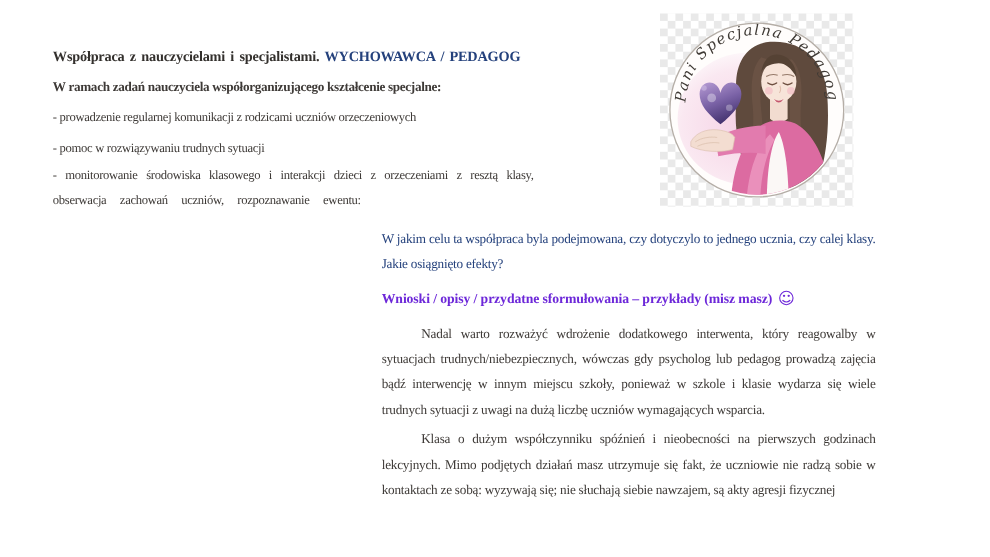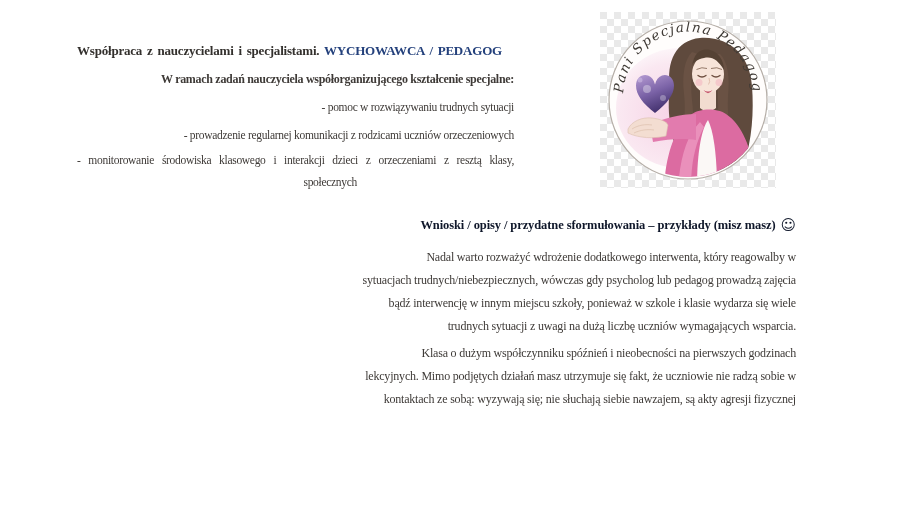--- a/index.html
+++ b/index.html
@@ -1,40 +1,40 @@
 <!DOCTYPE html>
 <html><head>
 <meta charset="utf-8">
 <style>
   html,body{margin:0;padding:0;background:#ffffff;}
   .page{position:relative;width:900px;height:506px;background:#ffffff;overflow:hidden;
         font-family:"Liberation Serif", serif;}
 
   
-  .col-left{position:absolute;left:77px;top:40px;width:437px;
+  .col-left{position:absolute;left:48px;top:40px;width:437px;
             font-size:11.5px;letter-spacing:-0.3px;line-height:22px;color:#3e3a37;}
   .jlast{text-align:justify;text-align-last:justify;}
   .title-line{width:425px;font-size:13px;letter-spacing:-0.2px;font-weight:bold;}
   .ink{color:#33302d;}
   .blue{color:#24417c;}
   .subtitle{margin:6px 0 0 0;font-weight:bold;font-size:12px;letter-spacing:-0.3px;}
   .bullet{margin:6px 0 0 0;}
   .monitor-l1{margin:3px 0 0 0;width:437px;}
   .monitor-l2{margin:0;width:280px;}
   .monitor-l3{margin:0;width:280px;}
   .bullet-last{margin:-3px 0 0 0;}
-  p{margin:0;text-align:right;}
+  p{margin:0;}
 
   
   .col-right{position:absolute;left:347px;top:206px;width:449px;background:#ffffff;
              font-size:12px;letter-spacing:-0.2px;line-height:23px;color:#3e3a37;
              text-align:justify;}
   .question{color:#24417c;}
-  .heading{margin-top:8px;font-size:12.5px;font-weight:bold;color:#0f172a;
-           letter-spacing:-0.1px;text-align:right;}
+  .heading{margin-top:8px;font-size:12.5px;font-weight:bold;color:#6d28d9;
+           letter-spacing:-0.1px;text-align:left;}
   .emoji{font-family:"DejaVu Sans",sans-serif;font-size:15px;margin-left:5px;
          font-weight:normal;vertical-align:-1px;}
   .para{margin-top:9px;}
   .para + .para{margin-top:4px;}
   .indent{text-indent:36px;}
 
   
   .logo{position:absolute;left:600px;top:12px;width:176px;height:176px;}
   .logo svg{display:block;}
 </style>
@@ -44,29 +44,30 @@
 <div class="page">
 
   <div class="col-left">
     <div class="title-line jlast">
       <span class="ink">Współpraca z nauczycielami i specjalistami.</span>
       <span class="blue">WYCHOWAWCA / PEDAGOG</span>
     </div>
 
     <p class="subtitle">W ramach zadań nauczyciela współorganizującego kształcenie specjalne:</p>
 
+    <p class="bullet">- prowadzenie regularnej komunikacji z rodzicami uczniów orzeczeniowych</p>
     <p class="bullet">- pomoc w rozwiązywaniu trudnych sytuacji</p>
-    <p class="bullet">- prowadzenie regularnej komunikacji z rodzicami uczniów orzeczeniowych</p>
 
     <p class="monitor-l1 jlast">- monitorowanie środowiska klasowego i interakcji dzieci z orzeczeniami z resztą klasy,</p>
-    <p class="monitor-l3">społecznych</p>
+    <p class="monitor-l2 jlast">obserwacja zachowań uczniów, rozpoznawanie ewentu:</p>
 
   </div>
 
   <div class="col-right">
+    <p class="question">W jakim celu ta współpraca byla podejmowana, czy dotyczylo to jednego ucznia, czy calej klasy. Jakie osiągnięto efekty?</p>
     <p class="heading">
       <span>Wnioski  / opisy  / przydatne sformułowania – przykłady (misz masz)</span><span class="emoji">☺</span>
     </p>
     <p class="para indent">Nadal warto rozważyć wdrożenie dodatkowego interwenta, który reagowalby w sytuacjach trudnych/niebezpiecznych, wówczas gdy psycholog lub pedagog prowadzą zajęcia bądź interwencję w innym miejscu szkoły, ponieważ w szkole i klasie wydarza się wiele trudnych sytuacji z uwagi na dużą liczbę uczniów wymagających wsparcia.</p>
     <p class="para indent">Klasa o dużym współczynniku spóźnień i nieobecności na pierwszych godzinach lekcyjnych. Mimo podjętych działań masz utrzymuje się fakt, że  uczniowie nie radzą sobie w kontaktach ze sobą: wyzywają się; nie słuchają siebie nawzajem, są akty agresji fizycznej</p>
   </div>
 
   <div class="logo">
     <svg width="176" height="176" viewBox="0 0 176 176">
       <defs>

